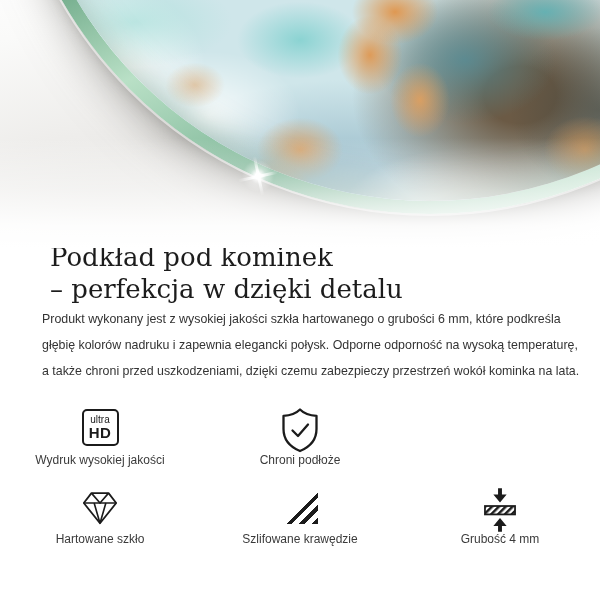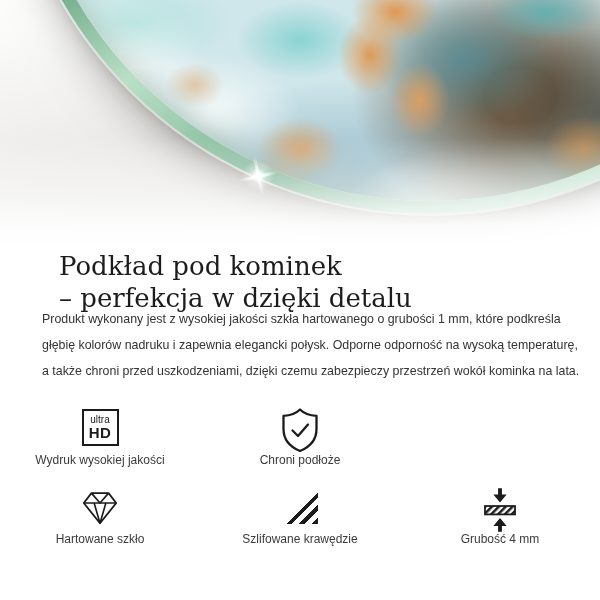--- a/index.html
+++ b/index.html
@@ -76,21 +76,21 @@
     transform: rotate(-12deg);
   }
   .hero-fade {
     position:absolute; left:0; right:0; bottom:0; height:110px; z-index:6;
     background: linear-gradient(180deg, rgba(255,255,255,0) 0%,
       rgba(255,255,255,.45) 45%, rgba(255,255,255,.92) 80%, #ffffff 100%);
   }
 
   
   .title {
-    position:absolute; left:42px; top:233px; margin:17px;
+    position:absolute; left:42px; top:233px; margin:8px;
     font-family:"DejaVu Serif","Liberation Serif",serif;
     font-weight:400; font-size:26px; line-height:32px; color:#1c1c1c;
   }
   .desc {
     position:absolute; left:42px; top:306px;
     font-size:12.4px; line-height:26px; color:#333333;
   }
   .desc div { white-space:nowrap; }
 
   
@@ -107,21 +107,21 @@
   .feature-label {
     margin-top:3px; font-size:12px; line-height:15px; color:#3a3a3a; text-align:center;
   }
   .row-2 .feature-label { margin-top:5px; }
 
   svg.icon { display:block; }
   .mt2{margin-top:2px}.mt3{margin-top:3px}.mt7{margin-top:7px}.mt9{margin-top:9px}
 
   
   .hd-box {
-    width:33px; height:33px; border:2.6px solid #1b1b1b; border-radius:0;
+    width:33px; height:33px; border:2.6px solid #1b1b1b; border-radius:5px;
     display:flex; flex-direction:column; align-items:center; justify-content:center;
     color:#1b1b1b;
   }
   .hd-top { font-size:10px; line-height:10px; }
   .hd-bottom { font-size:15px; line-height:15px; font-weight:700; letter-spacing:.3px; }
 
   
   .stripes-tri {
     width:36px; height:34px;
     background: repeating-linear-gradient(135deg, #1b1b1b 0 4px, transparent 4px 9px);
@@ -141,21 +141,21 @@
   <div class="sparkle"></div>
   <div class="hero-fade"></div>
 </div>
 
 <h1 class="title">
   <span>Podkład pod kominek</span><br>
   <span>– perfekcja w dzięki detalu</span>
 </h1>
 
 <div class="desc">
-  <div>Produkt wykonany jest z wysokiej jakości szkła hartowanego o grubości 1 mm, które podkreśla</div>
+  <div>Produkt wykonany jest z wysokiej jakości szkła hartowanego o grubości 6 mm, które podkreśla</div>
   <div>głębię kolorów nadruku i zapewnia elegancki połysk. Odporne odporność na wysoką temperaturę,</div>
   <div>a także chroni przed uszkodzeniami, dzięki czemu zabezpieczy przestrzeń wokół kominka na lata.</div>
 </div>
 
 <div class="feature-row row-1">
 
 
   <div class="feature">
     <div class="slot">
       <div class="hd-box mt9">

